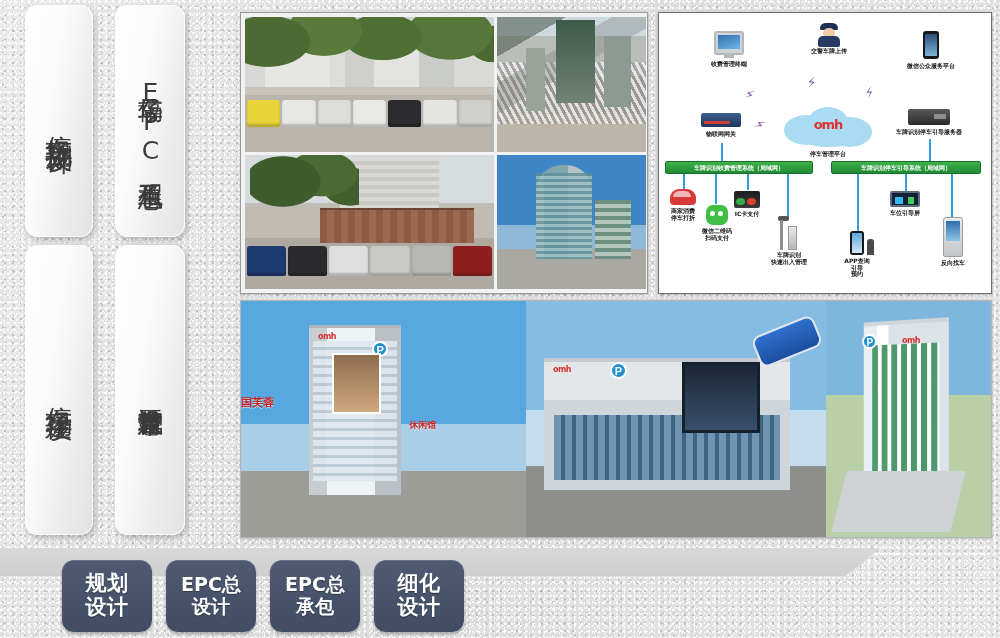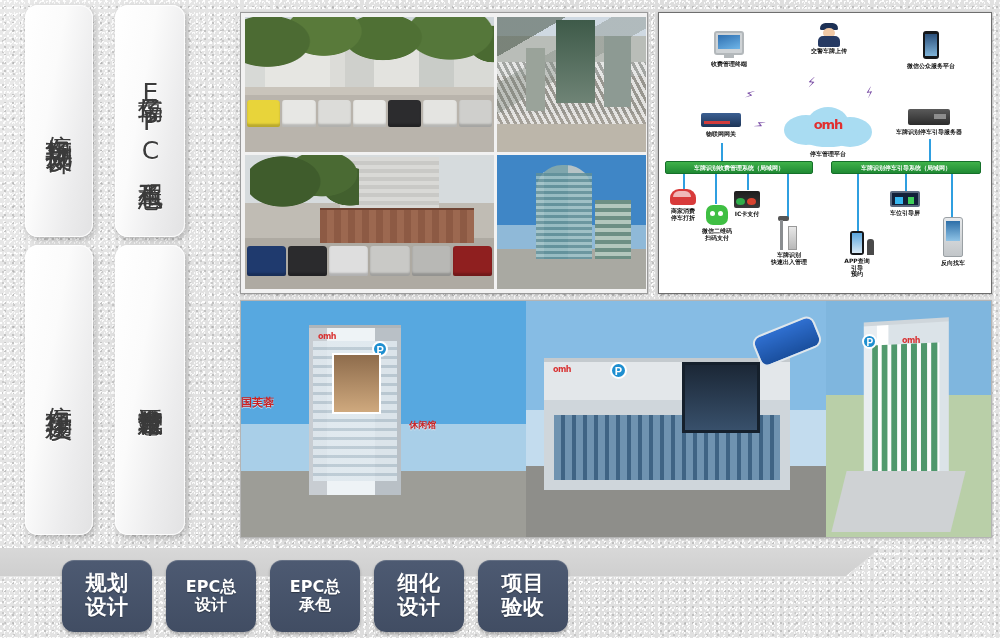--- a/index.html
+++ b/index.html
@@ -314,21 +314,21 @@
     background: linear-gradient(#4d5a72, #414d63);
     border-radius:12px;
     box-shadow: 0 2px 3px rgba(0,0,0,.28), inset 0 1px 0 rgba(255,255,255,.14);
     display:flex; flex-direction:column; align-items:center; justify-content:center;
     color:#fff; font-weight:800; font-size:21px; line-height:1.14;
     letter-spacing:.5px;
     font-family:"DejaVu Sans","Liberation Sans",sans-serif;
     text-shadow: 0 1px 1px rgba(0,0,0,.35);
   }
   .pbtn span { display:block; white-space:nowrap; }
-  .pbtn.tight span { font-size:16px; letter-spacing:0; }
+  .pbtn.tight span { font-size:19px; letter-spacing:0; }
 </style>
 </head>
 <body>
 
 <div class="vcard" id="card-a">
   <span class="vtext">停车场规划设计</span>
 </div>
 <div class="vcard dense" id="card-b">
   <span class="vtext">停车场EPC工程总承包</span>
 </div>
@@ -537,17 +537,13 @@
     <span>设计</span>
   </div>
   <div class="pbtn tight">
     <span>EPC总</span>
     <span>承包</span>
   </div>
   <div class="pbtn">
     <span>细化</span>
     <span>设计</span>
   </div>
-  <div class="pbtn">
-    <span>项目</span>
-    <span>验收</span>
-  </div>
 </div>
 
 </body></html>

